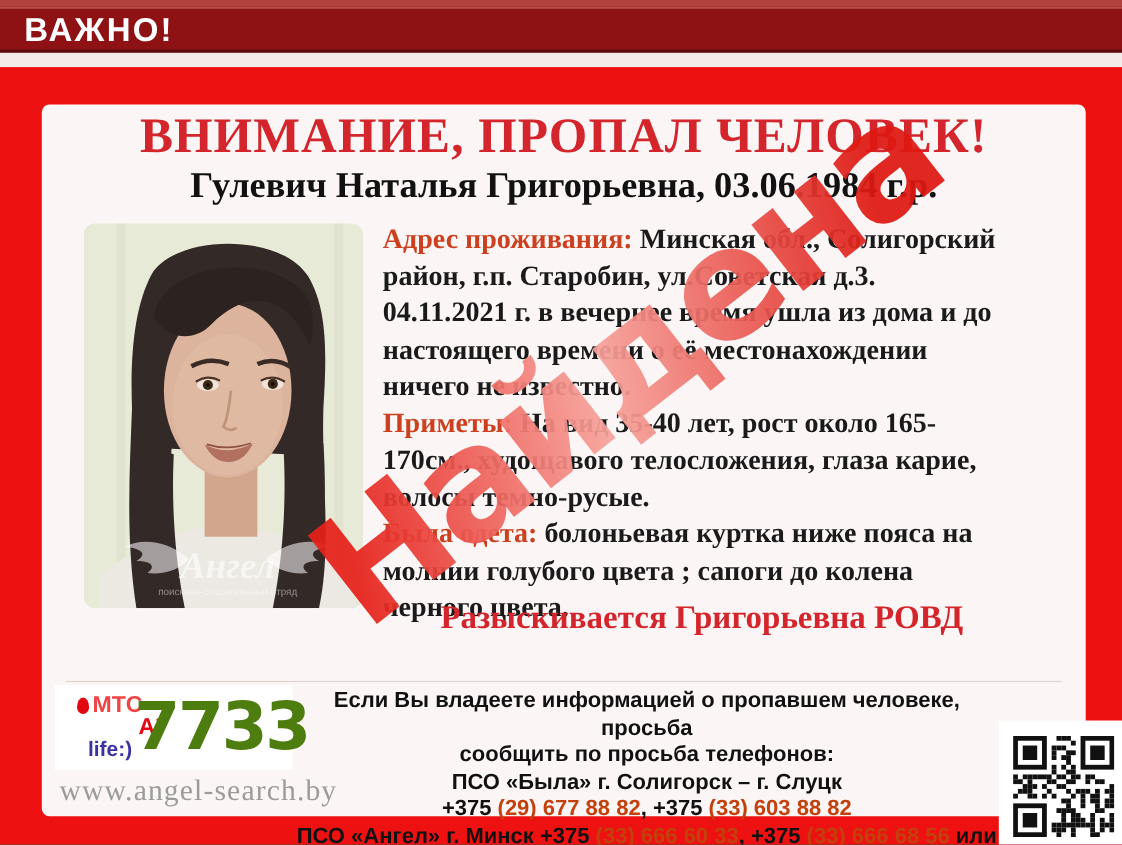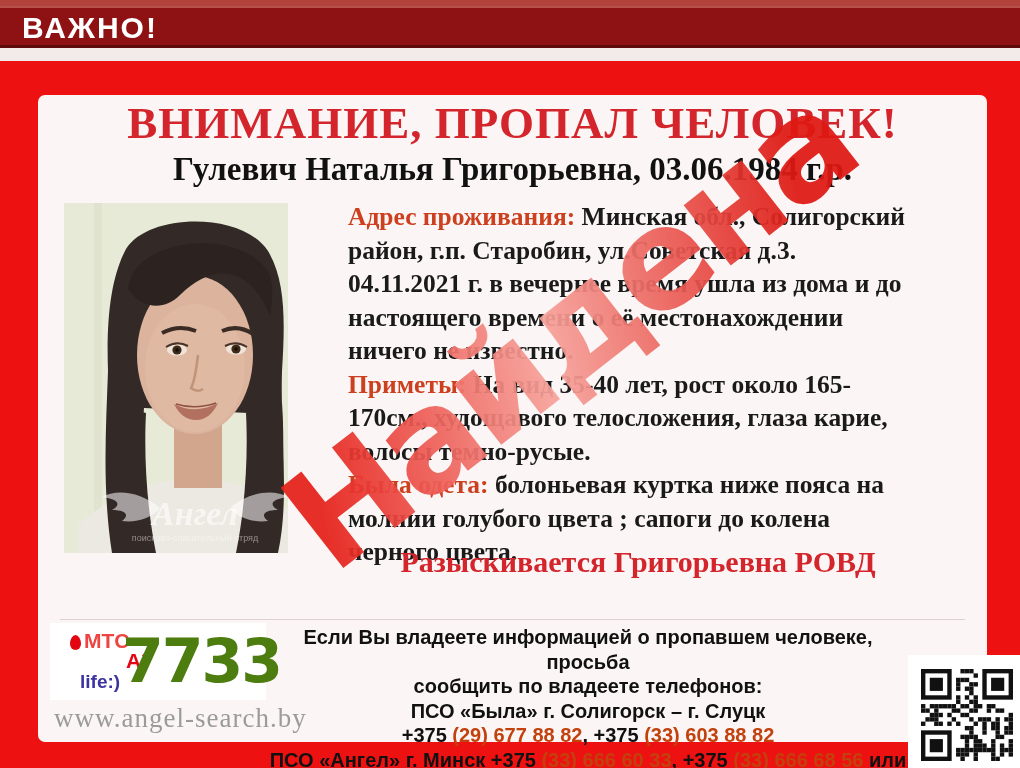--- a/index.html
+++ b/index.html
@@ -12,21 +12,21 @@
   .banner-label{position:absolute;left:22px;top:3px;color:#fff;
           font-family:"Liberation Sans",sans-serif;font-weight:900;font-size:30px;letter-spacing:2px;}
   .white-strip{position:absolute;left:0;top:48px;width:1020px;height:13px;background:#f2ebe9;}
   
   .panel{position:absolute;left:38px;top:95px;width:949px;height:647px;background:#fbf6f5;border-radius:7px;}
   .title{position:absolute;left:0;top:2px;width:949px;text-align:center;color:#d3252b;
          font-weight:bold;font-size:45px;letter-spacing:1px;}
   .subtitle{position:absolute;left:0;top:56px;width:949px;text-align:center;color:#111;
          font-weight:bold;font-size:33px;}
   
-  .photo{position:absolute;left:26px;top:108px;width:224px;height:350px;overflow:hidden;}
+  .photo{position:absolute;left:38px;top:108px;width:254px;height:350px;overflow:hidden;border-radius:11px;}
   
   .details{position:absolute;left:310px;top:105px;width:566px;color:#1a1a1a;
            font-weight:bold;font-size:25.5px;line-height:33.5px;}
   .details p{margin:0;}
   .lbl{color:#cc401f;}
   .rovd{position:absolute;left:300px;top:450px;width:600px;text-align:center;
         color:#d3252b;font-weight:bold;font-size:30px;}
   .divider{position:absolute;left:22px;top:524px;width:905px;height:1px;background:#ddd2d0;}
   
   .sms-box{position:absolute;left:12px;top:528px;width:216px;height:77px;background:#ffffff;}
@@ -138,21 +138,21 @@
       <div class="mts-row"><span class="egg"></span><span>МТС</span></div>
       <div class="a1">А¹</div>
       <div class="life">life:)</div>
       <div class="sms-number">7733</div>
     </div>
 
     <div class="website">www.angel-search.by</div>
 
     <div class="contact">
       <div>Если Вы владеете информацией о пропавшем человеке, просьба</div>
-      <div>сообщить по владеете телефонов:</div>
+      <div>сообщить по просьба телефонов:</div>
       <div>ПСО «Была» г. Солигорск – г. Слуцк</div>
       <div><span>+375 </span><span class="red">(29) 677 88 82</span><span>, </span><span>+375 </span><span class="red">(33) 603 88 82</span></div>
       <div><span>ПСО «Ангел» г. Минск </span><span>+375 </span><span class="red">(33) 666 60 33</span><span>, </span><span>+375 </span><span class="red">(33) 666 68 56</span><span> или 102.</span></div>
     </div>
 
   </div>
 
   <div class="qr-box">
     <svg id="qr-svg" width="92" height="92" viewBox="0 0 21 21">
         <rect x="0" y="0" width="21" height="21" fill="#ffffff"></rect>

